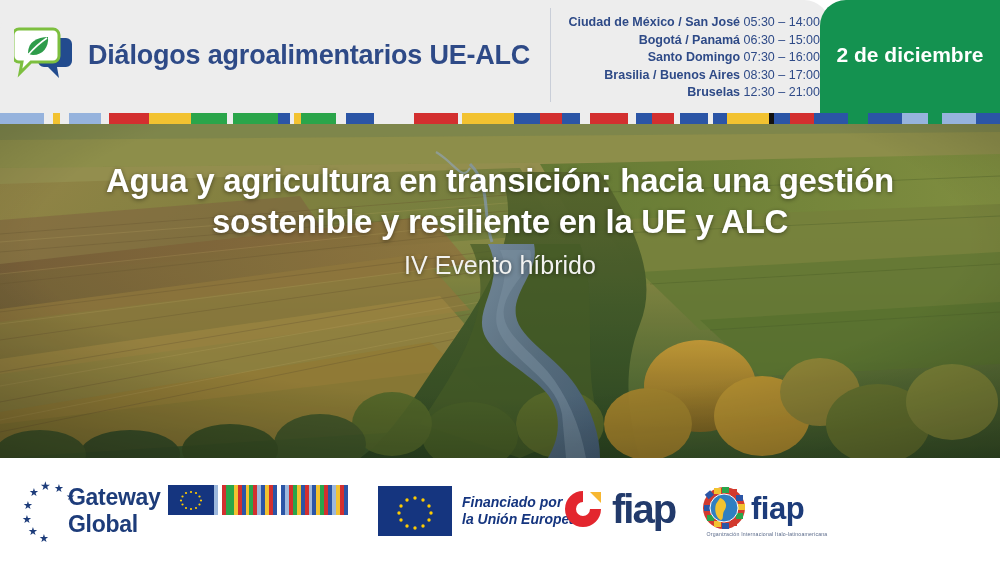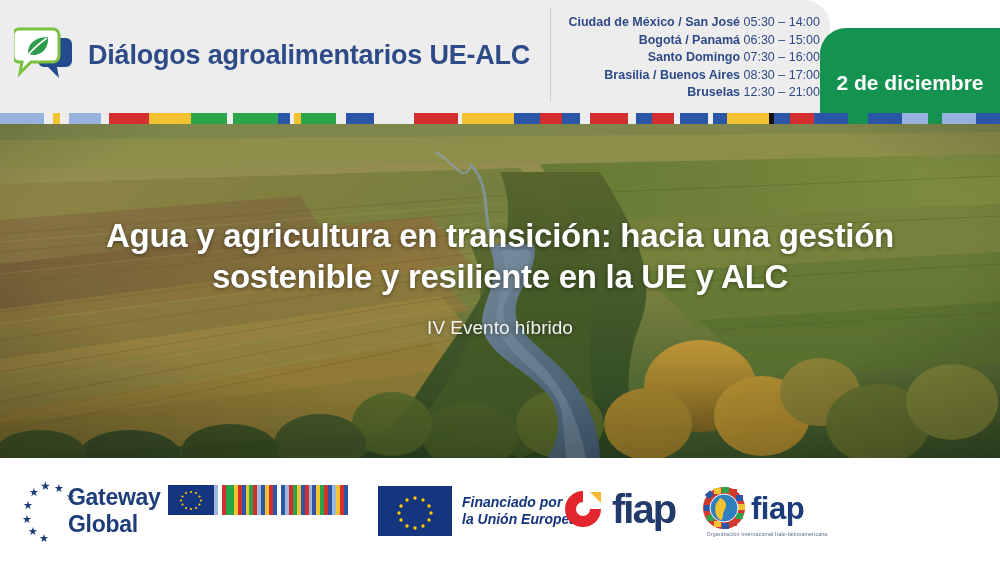--- a/index.html
+++ b/index.html
@@ -49,21 +49,21 @@
   }
   .times .row { white-space:nowrap; font-size:12.5px; color:#2e4a87; }
   .times .city { font-weight:bold; }
   .times .hrs { font-weight:normal; }
 
   .date-badge {
     position:absolute; left:820px; top:0; width:180px; height:110px;
     background:#149250;
     border-top-left-radius:26px;
     display:flex; align-items:center; justify-content:center;
-    color:#ffffff; font-size:21px; font-weight:bold;margin-top:28px;
+    color:#ffffff; font-size:21px; font-weight:bold;
   }
 
   
   .flagstrip {
     position:absolute; left:0; top:110px; width:1000px; height:14px;
     background:#ededed; overflow:hidden;
     display:flex; align-items:flex-start;
   }
   .flagstrip .fs-green-bg {
     position:absolute; left:820px; top:0; width:180px; height:14px;
@@ -75,31 +75,31 @@
   .hero {
     position:absolute; left:0; top:124px; width:1000px; height:334px;
     overflow:hidden;
     background:#6b7a2f;
   }
   .hero-img { position:absolute; inset:0; }
 
   .hero-text {
     position:absolute; left:0; top:0; width:1000px; height:430px;
     display:flex; flex-direction:column; align-items:center; justify-content:flex-start;
-    padding-top:91px;
+    padding-top:36px;
   }
   .hero-title {
     color:#ffffff; font-weight:bold; font-size:33px; line-height:41px;
     text-align:center; max-width:900px;
     text-shadow:0 1px 4px rgba(0,0,0,.45);
     letter-spacing:-0.3px;
   }
   .hero-sub {
-    margin-top:14px;
-    color:#f2f2f0; font-weight:normal; font-size:19px; line-height:34px;
+    margin-top:6px;
+    color:#f2f2f0; font-weight:normal; font-size:25px; line-height:34px;
     text-align:left;
     text-shadow:0 1px 4px rgba(0,0,0,.45);
   }
 
   
   .footer {
     position:absolute; left:0; top:458px; width:1000px; height:104px;
     background:#ffffff;
   }
 

